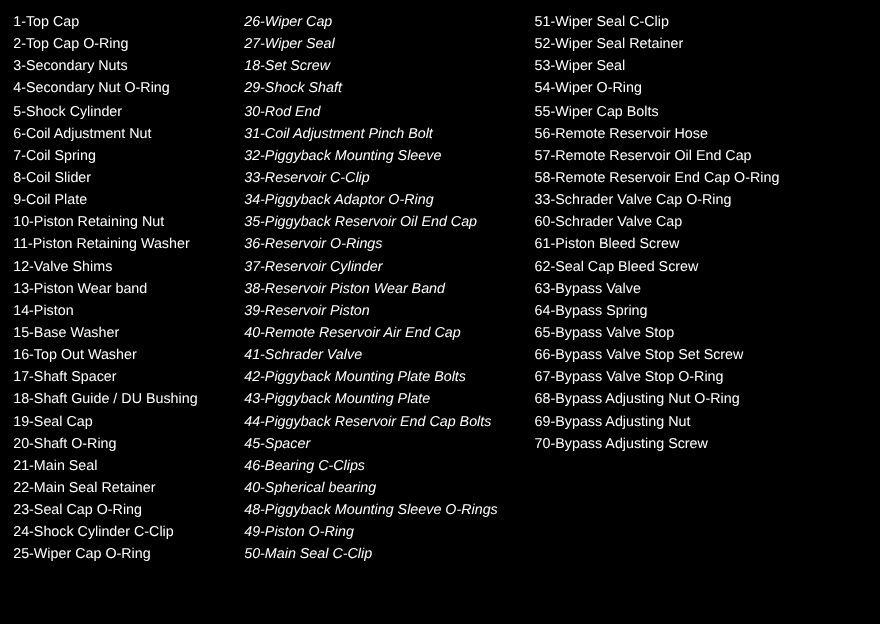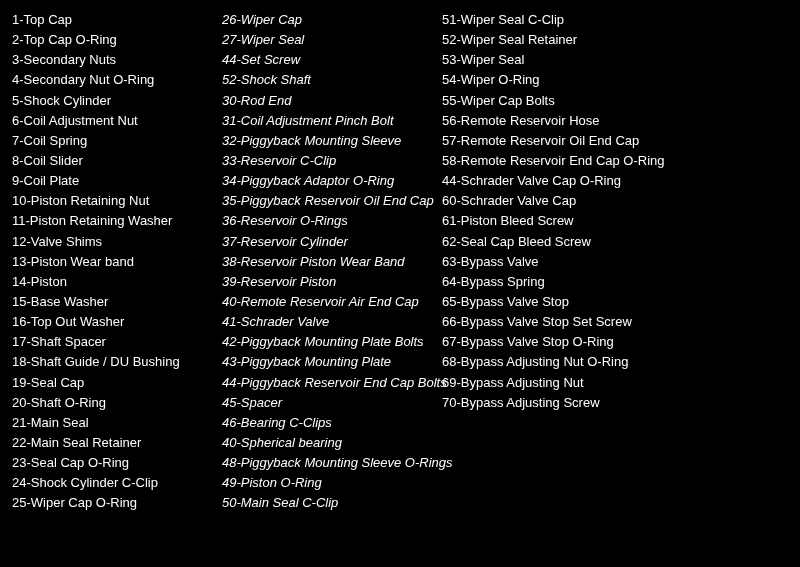--- a/index.html
+++ b/index.html
@@ -18,21 +18,21 @@
       gap: 0;
       width: 100%;
     }
     .column {
       display: flex;
       flex-direction: column;
       padding-right: 10px;
     }
     .col1 { width: 210px; justify-content: center; }
     .col2 { width: 220px; font-style: italic; }
-    .col3 { width: 220px; flex: 1; }
+    .col3 { width: 220px; flex: 1; margin-left: 44px; }
     .item {
       line-height: 1.55;
       white-space: nowrap;
     }
   </style>
 </head>
 <body>
 
 <div class="columns-container">
 
@@ -59,22 +59,22 @@
       <p class="item">20-Shaft O-Ring</p>
       <p class="item">21-Main Seal</p>
       <p class="item">22-Main Seal Retainer</p>
       <p class="item">23-Seal Cap O-Ring</p>
       <p class="item">24-Shock Cylinder C-Clip</p>
       <p class="item">25-Wiper Cap O-Ring</p>
     </div>
     <div class="column col2">
       <p class="item">26-Wiper Cap</p>
       <p class="item">27-Wiper Seal</p>
-      <p class="item">44-Set Screw</p>
-      <p class="item">52-Shock Shaft</p>
+      <p class="item">18-Set Screw</p>
+      <p class="item">29-Shock Shaft</p>
       <p class="item">30-Rod End</p>
       <p class="item">31-Coil Adjustment Pinch Bolt</p>
       <p class="item">32-Piggyback Mounting Sleeve</p>
       <p class="item">33-Reservoir C-Clip</p>
       <p class="item">34-Piggyback Adaptor O-Ring</p>
       <p class="item">35-Piggyback Reservoir Oil End Cap</p>
       <p class="item">36-Reservoir O-Rings</p>
       <p class="item">37-Reservoir Cylinder</p>
       <p class="item">38-Reservoir Piston Wear Band</p>
       <p class="item">39-Reservoir Piston</p>
@@ -92,21 +92,21 @@
     </div>
     <div class="column col3">
       <p class="item">51-Wiper Seal C-Clip</p>
       <p class="item">52-Wiper Seal Retainer</p>
       <p class="item">53-Wiper Seal</p>
       <p class="item">54-Wiper O-Ring</p>
       <p class="item">55-Wiper Cap Bolts</p>
       <p class="item">56-Remote Reservoir Hose</p>
       <p class="item">57-Remote Reservoir Oil End Cap</p>
       <p class="item">58-Remote Reservoir End Cap O-Ring</p>
-      <p class="item">44-Schrader Valve Cap O-Ring</p>
+      <p class="item">33-Schrader Valve Cap O-Ring</p>
       <p class="item">60-Schrader Valve Cap</p>
       <p class="item">61-Piston Bleed Screw</p>
       <p class="item">62-Seal Cap Bleed Screw</p>
       <p class="item">63-Bypass Valve</p>
       <p class="item">64-Bypass Spring</p>
       <p class="item">65-Bypass Valve Stop</p>
       <p class="item">66-Bypass Valve Stop Set Screw</p>
       <p class="item">67-Bypass Valve Stop O-Ring</p>
       <p class="item">68-Bypass Adjusting Nut O-Ring</p>
       <p class="item">69-Bypass Adjusting Nut</p>

